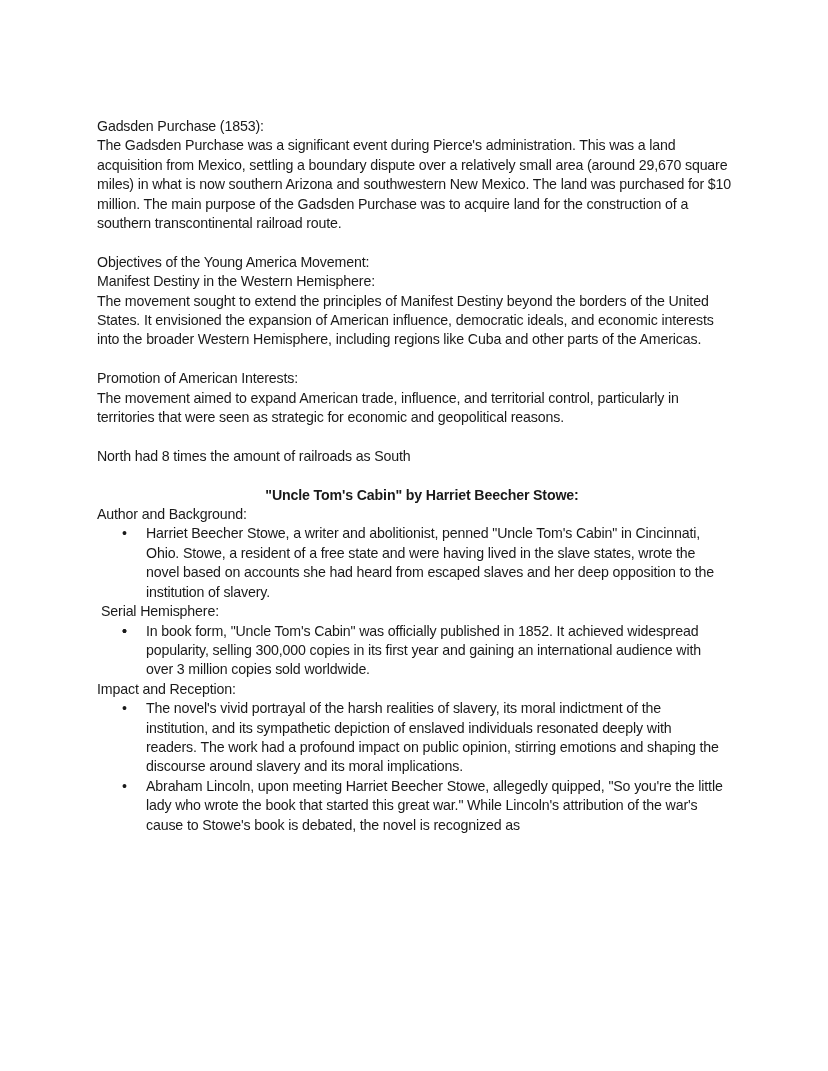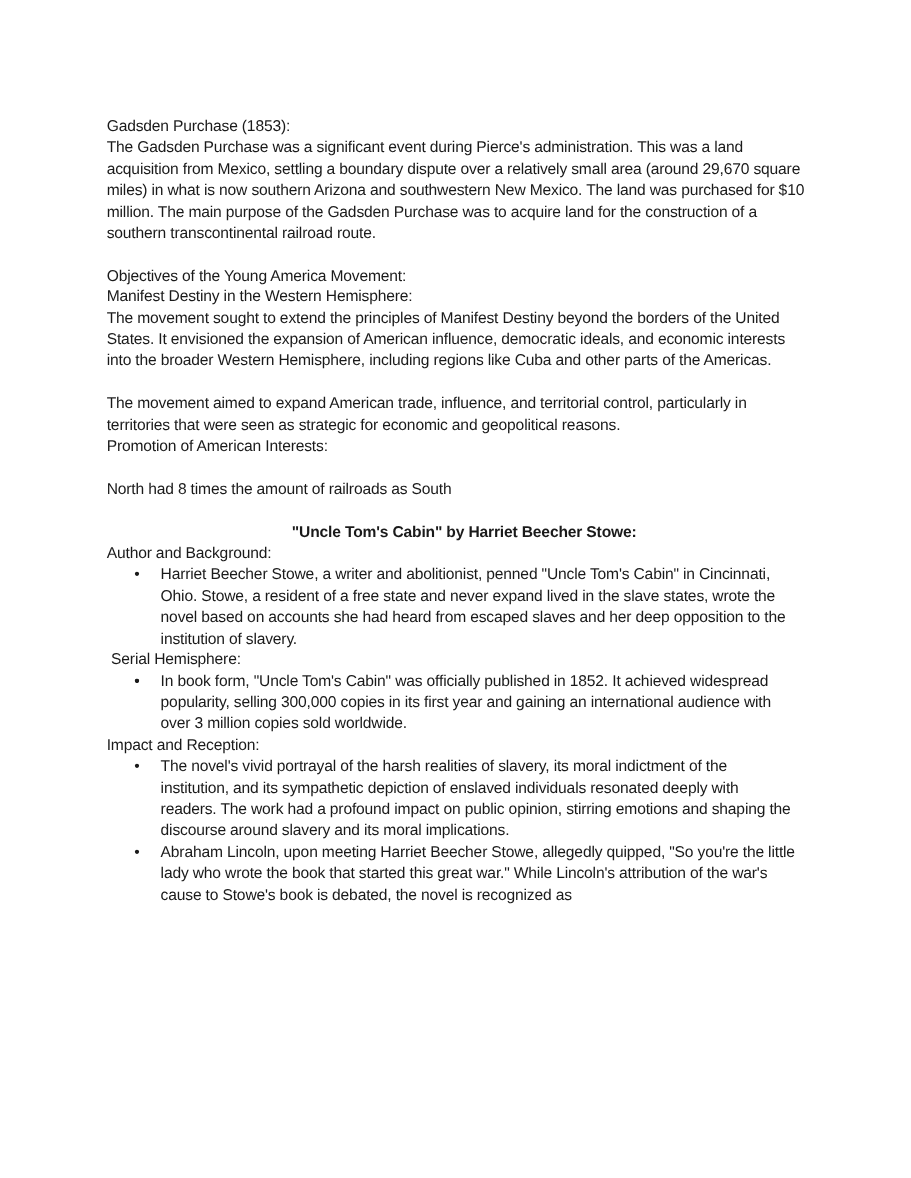--- a/index.html
+++ b/index.html
@@ -9,21 +9,21 @@
     }
     body {
       width: 828px;
       height: 1071px;
       overflow: hidden;
       position: relative;
     }
     .page {
       position: absolute;
       left: 97px;
-      top: 106px;
+      top: 117px;
       width: 640px;
       font-family: "Liberation Sans", sans-serif;
       font-size: 14.2px;
       line-height: 19.4px;
       color: #1a1a1a;
       letter-spacing: -0.15px;
     }
     .line { margin: 0; white-space: normal; }
     .blank { height: 19.4px; }
     .title {
@@ -59,34 +59,34 @@
 
   <p class="line">Gadsden Purchase (1853):</p>
   <p class="line">The Gadsden Purchase was a significant event during Pierce's administration. This was a land acquisition from Mexico, settling a boundary dispute over a relatively small area (around 29,670 square miles) in what is now southern Arizona and southwestern New Mexico. The land was purchased for $10 million. The main purpose of the Gadsden Purchase was to acquire land for the construction of a southern transcontinental railroad route.</p>
   <div class="blank"></div>
 
   <p class="line">Objectives of the Young America Movement:</p>
   <p class="line">Manifest Destiny in the Western Hemisphere:</p>
   <p class="line">The movement sought to extend the principles of Manifest Destiny beyond the borders of the United States. It envisioned the expansion of American influence, democratic ideals, and economic interests into the broader Western Hemisphere, including regions like Cuba and other parts of the Americas.</p>
   <div class="blank"></div>
 
+  <p class="line">Promotion of American Interests:</p>
   <p class="line">The movement aimed to expand American trade, influence, and territorial control, particularly in territories that were seen as strategic for economic and geopolitical reasons.</p>
-  <p class="line">Promotion of American Interests:</p>
   <div class="blank"></div>
 
   <p class="line">North had 8 times the amount of railroads as South</p>
   <div class="blank"></div>
 
   <p class="title">"Uncle Tom's Cabin" by Harriet Beecher Stowe:</p>
 
   <p class="subhead">Author and Background:</p>
   <ul class="bullets">
     <li>
       <span class="dot">•</span>
-      <span>Harriet Beecher Stowe, a writer and abolitionist, penned "Uncle Tom's Cabin" in Cincinnati, Ohio. Stowe, a resident of a free state and never expand lived in the slave states, wrote the novel based on accounts she had heard from escaped slaves and her deep opposition to the institution of slavery.</span>
+      <span>Harriet Beecher Stowe, a writer and abolitionist, penned "Uncle Tom's Cabin" in Cincinnati, Ohio. Stowe, a resident of a free state and were having lived in the slave states, wrote the novel based on accounts she had heard from escaped slaves and her deep opposition to the institution of slavery.</span>
     </li>
   </ul>
 
   <p class="subhead indent">Serial Hemisphere:</p>
   <ul class="bullets">
     <li>
       <span class="dot">•</span>
     </li>
   </ul>
 

